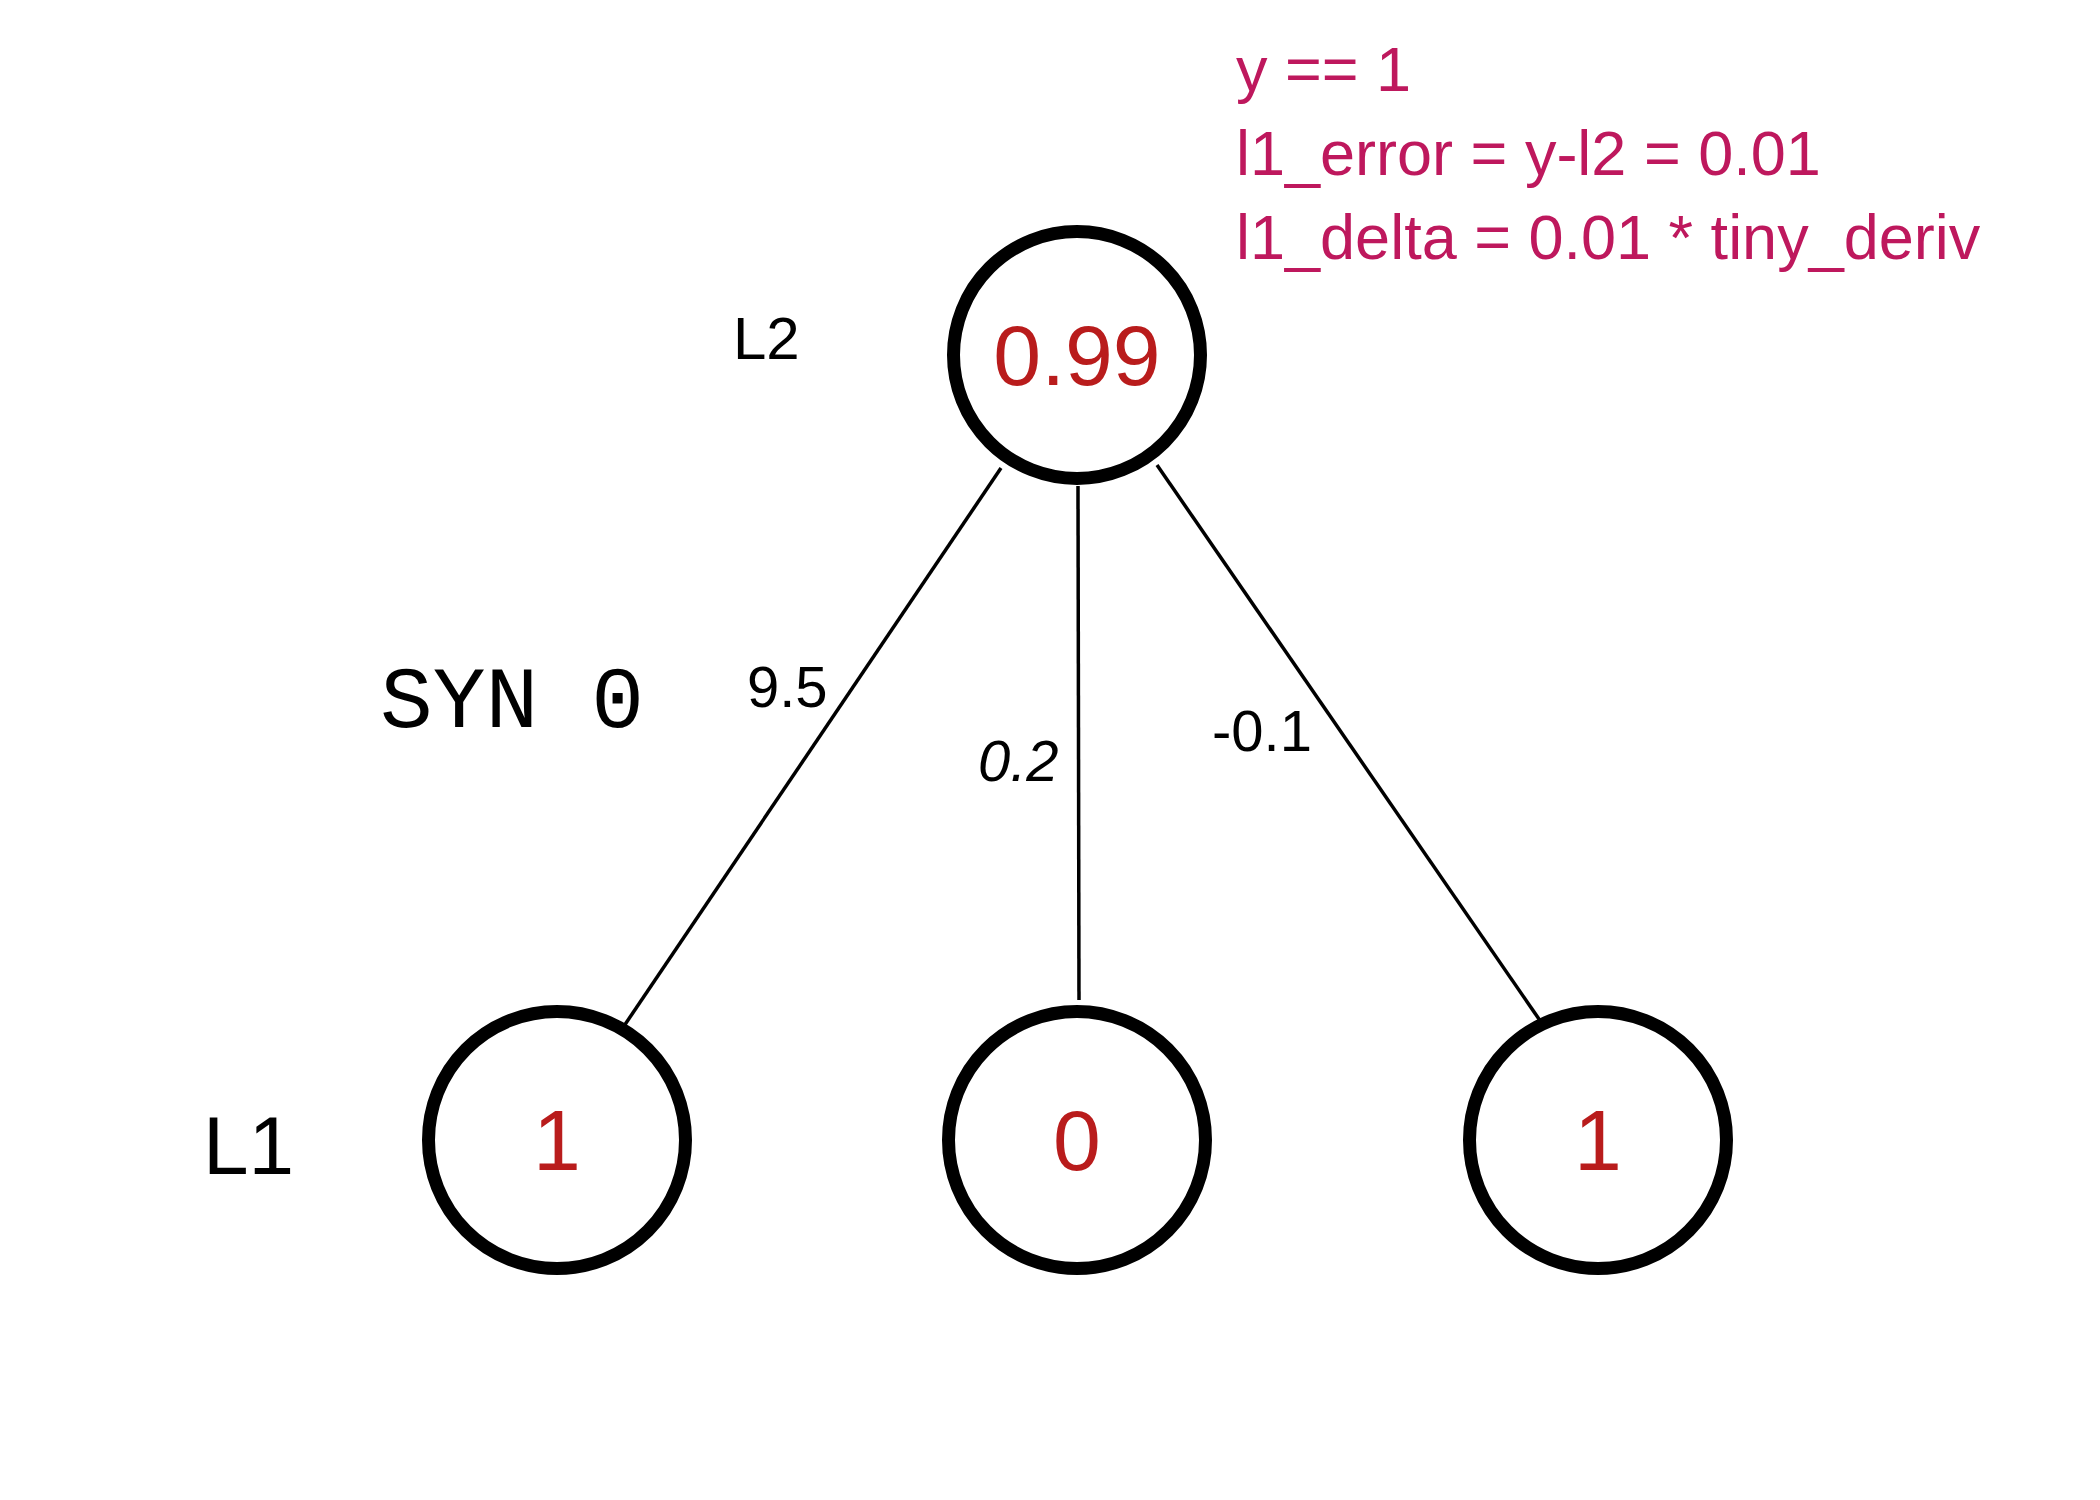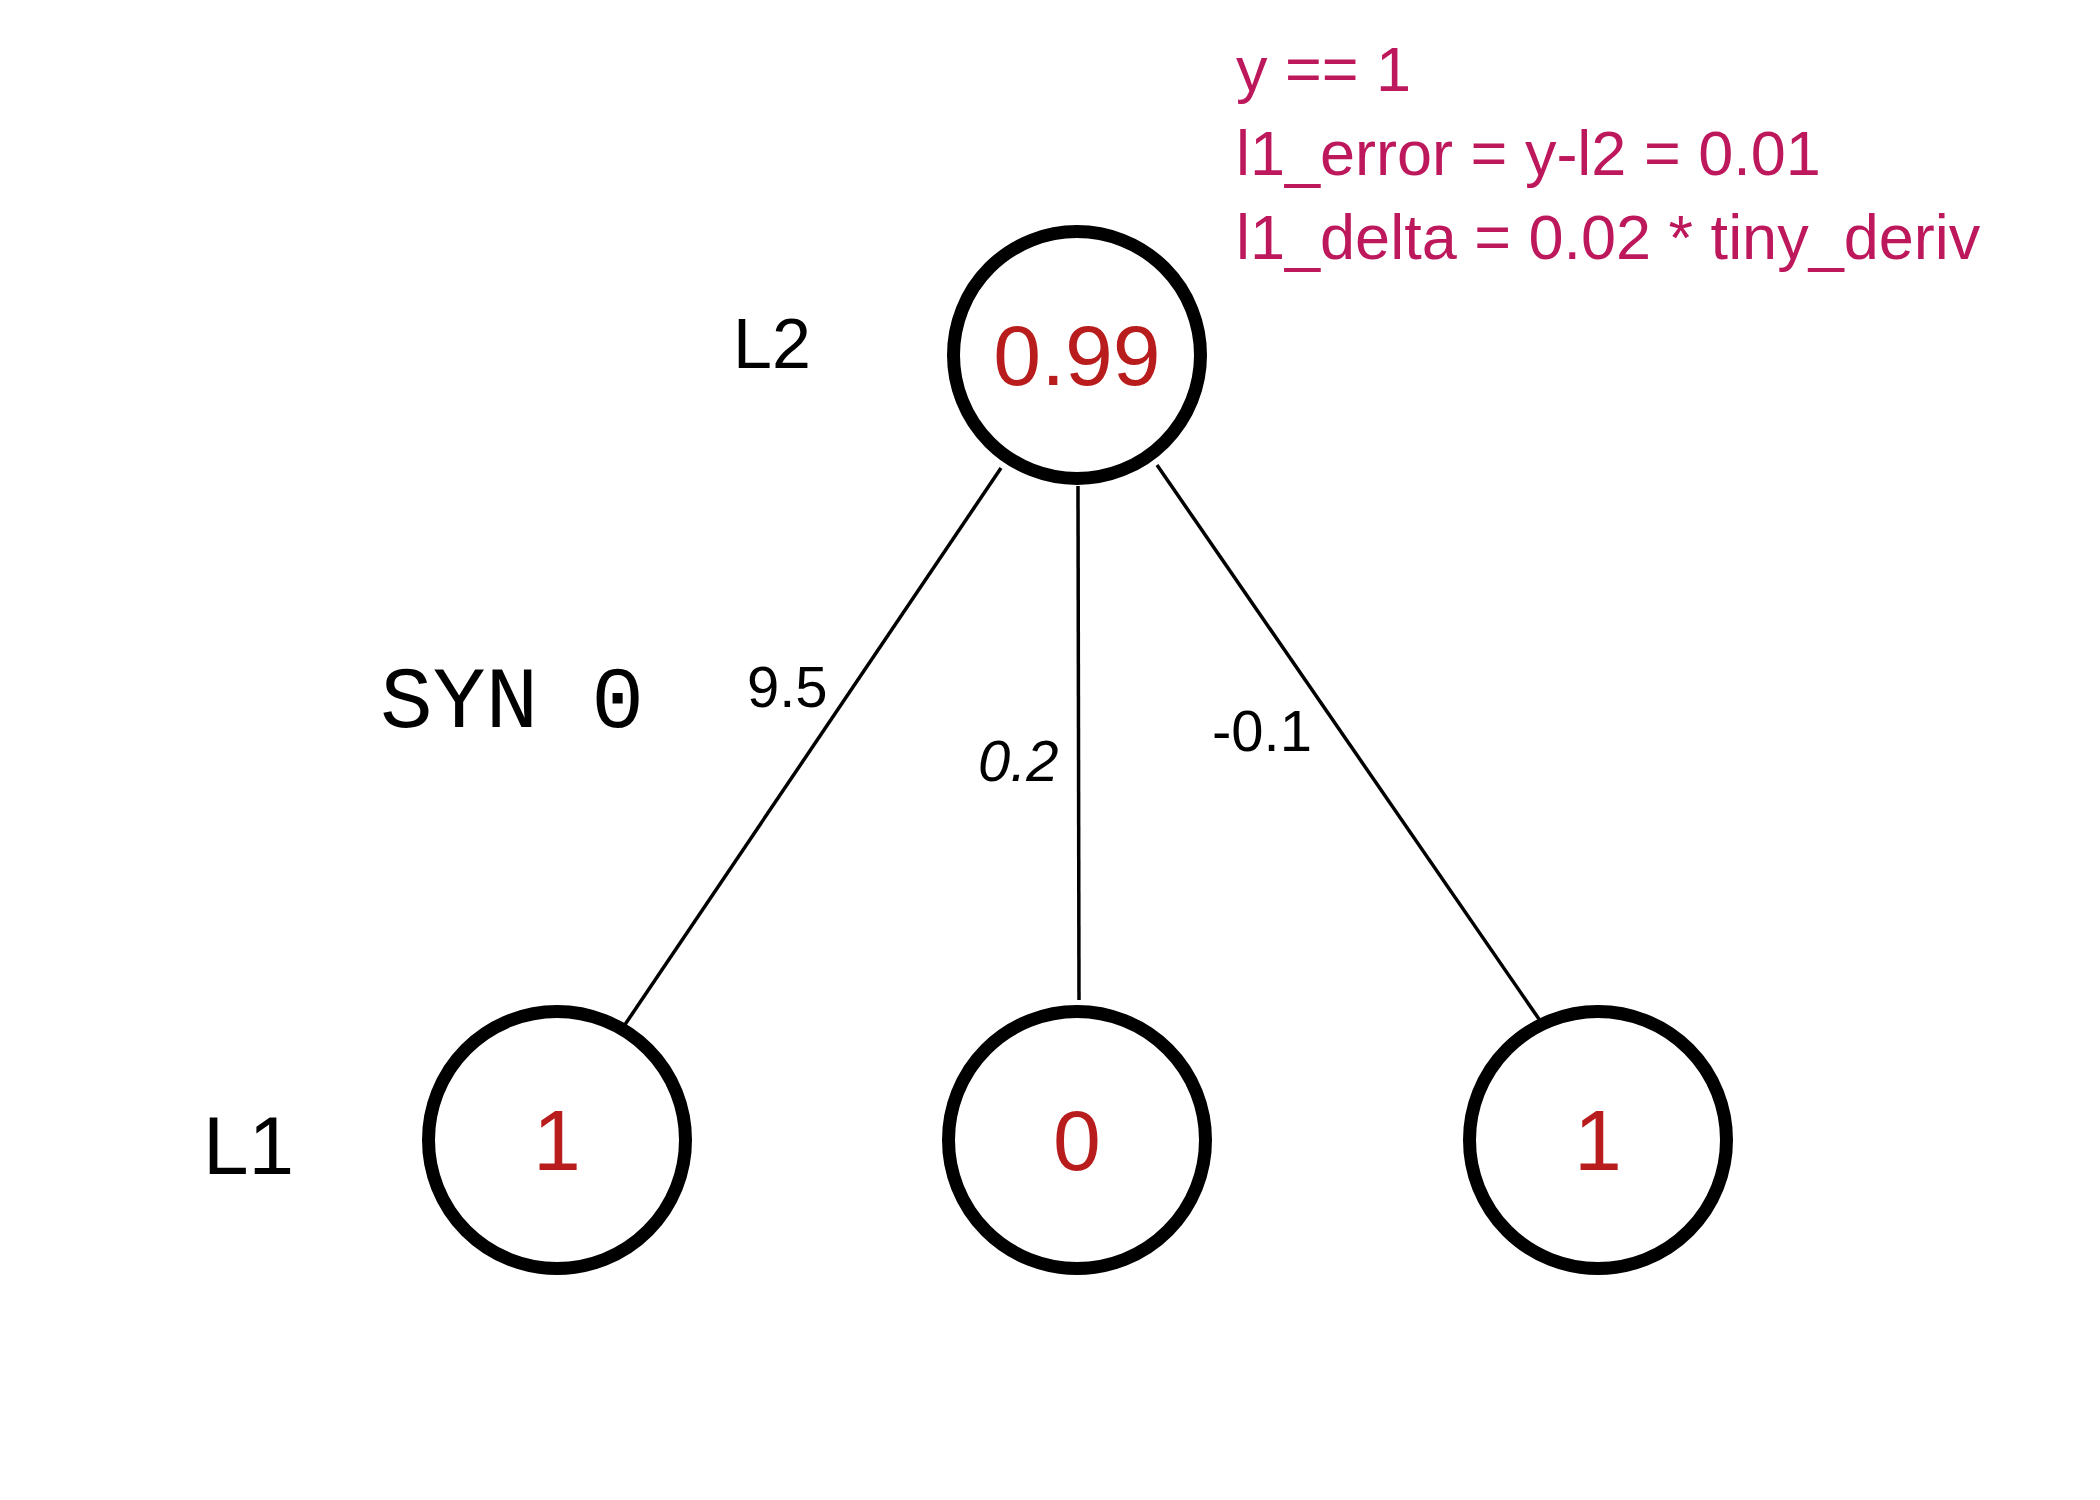--- a/index.html
+++ b/index.html
@@ -65,21 +65,21 @@
 
   
   .label {
     position: absolute;
     white-space: nowrap;
     line-height: 1.12;
     color: #000000;
     font-family: "Liberation Sans", sans-serif;
     z-index: 4;
   }
-  #label-l2     { left: 733px;  top: 305px;  font-size: 70px; }
+  #label-l2     { left: 733px;  top: 305px;  font-size: 60px; }
   #label-l1     { left: 203px;  top: 1100px; font-size: 82px; }
   #label-syn0   { left: 380px;  top: 655px;  font-size: 88px; font-family: Liberation Mono, monospace; }
 
   .edge-weight {
     position: absolute;
     white-space: nowrap;
     color: #000000;
     font-family: "Liberation Sans", sans-serif;
     font-size: 58px;
     line-height: 1;
@@ -135,16 +135,16 @@
   <div class="node node-l1" id="node-l1-1">
     <span class="node-value">0</span>
   </div>
   <div class="node node-l1" id="node-l1-2">
     <span class="node-value">1</span>
   </div>
 
   <div id="annotation">
     <div class="ann-line">y == 1</div>
     <div class="ann-line">l1_error = y-l2 = 0.01</div>
-    <div class="ann-line">l1_delta = 0.02 * tiny_deriv</div>
+    <div class="ann-line">l1_delta = 0.01 * tiny_deriv</div>
   </div>
 
 </div>
 
 </body></html>

